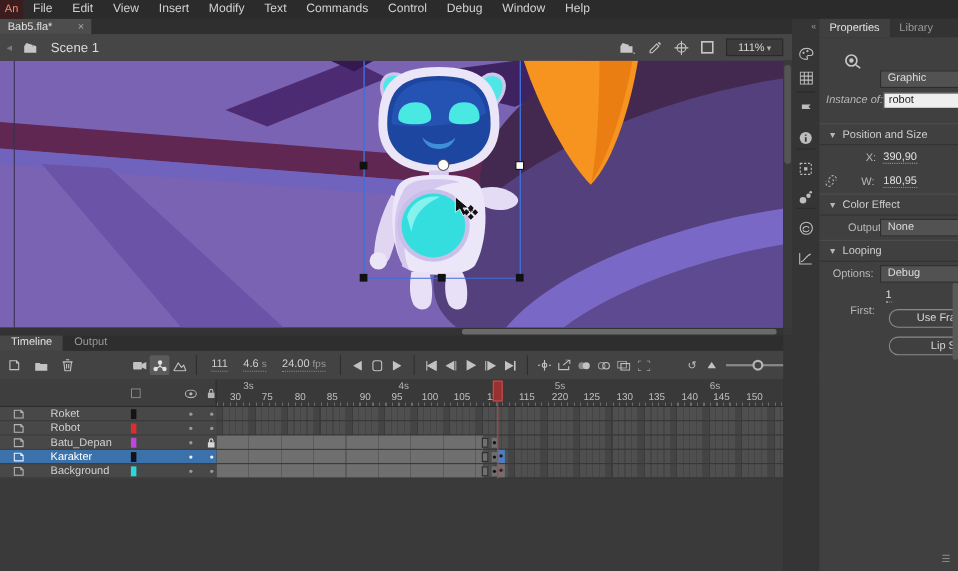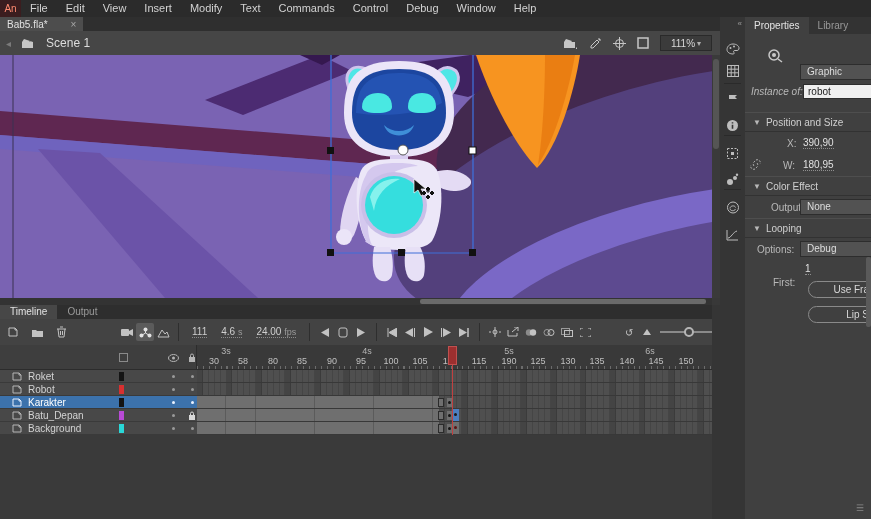--- a/index.html
+++ b/index.html
@@ -59,21 +59,21 @@
   .ruler-ticks { position:absolute; left:0; bottom:0; width:515px; height:3px;
     background:repeating-linear-gradient(90deg,#6c6c6c 0 1px,transparent 1px 5.9px); }
   .tl-header-left { position:absolute; left:0; top:345px; width:197px; height:25px; background:#3e3e3e;
     border-bottom:1px solid #2c2c2c; border-right:1px solid #2c2c2c; }
   
   .layers { position:absolute; left:0; top:370px; width:197px; }
   .layer-row { position:relative; width:197px; height:13px; background:#484848;
     border-bottom:1px solid #3a3a3a; display:flex; align-items:center; }
   .layer-row.selected { background:#3c72ac; }
   .layer-row .licon { margin-left:12px; display:flex; }
-  .layer-name { margin-left:6px; font-size:10px; color:#d2d2d2; }
+  .layer-name { margin-left:24px; font-size:10px; color:#d2d2d2; }
   .swatch { position:absolute; left:119px; top:2px; width:5px; height:9px; }
   .dot { position:absolute; top:5px; width:3px; height:3px; border-radius:50%; background:#9a9a9a; }
   .dot.c1 { left:172px; } .dot.c2 { left:191px; }
   .selected .dot { background:#eaf2ff; }
   .lock-cell { position:absolute; left:188px; top:2px; }
   
   .frames { position:absolute; left:197px; top:370px; width:515px; }
   .frame-row { position:relative; width:515px; height:13px; border-bottom:1px solid #383838;
     background:
       repeating-linear-gradient(90deg, rgba(0,0,0,.14) 0 5.9px, transparent 5.9px 29.5px),
@@ -431,30 +431,30 @@
         <path d="M2.5 4V2.5a1.5 1.5 0 0 1 3 0V4" fill="none" stroke="#b5b5b5"></path>
       </svg>
   </div>
 
   <div class="tl-ruler">
     <span class="sec-label" style="left:29px">3s</span>
     <span class="sec-label" style="left:170px">4s</span>
     <span class="sec-label" style="left:312px">5s</span>
     <span class="sec-label" style="left:453px">6s</span>
     <span class="frame-num" style="left:17px">30</span>
-    <span class="frame-num" style="left:46px">58</span>
+    <span class="frame-num" style="left:46px">75</span>
     <span class="frame-num" style="left:76px">80</span>
     <span class="frame-num" style="left:105px">85</span>
     <span class="frame-num" style="left:135px">90</span>
     <span class="frame-num" style="left:164px">95</span>
     <span class="frame-num" style="left:194px">100</span>
     <span class="frame-num" style="left:223px">105</span>
     <span class="frame-num" style="left:253px">110</span>
     <span class="frame-num" style="left:282px">115</span>
-    <span class="frame-num" style="left:312px">190</span>
+    <span class="frame-num" style="left:312px">220</span>
     <span class="frame-num" style="left:341px">125</span>
     <span class="frame-num" style="left:371px">130</span>
     <span class="frame-num" style="left:400px">135</span>
     <span class="frame-num" style="left:430px">140</span>
     <span class="frame-num" style="left:459px">145</span>
     <span class="frame-num" style="left:489px">150</span>
     <div class="ruler-ticks"></div>
   </div>
 
   <div class="layers">
@@ -472,52 +472,52 @@
     </div>
     <div class="layer-row">
       <span class="licon">
           <svg width="10" height="9">
             <path d="M1 1h6l2 2v5H1z" fill="none" stroke="#b5b5b5"></path>
             <path d="M7 1v2h2" fill="none" stroke="#b5b5b5"></path>
           </svg>
         </span>
       <span class="layer-name">Robot</span>
       <span class="swatch" style="background: rgb(216, 48, 48);"></span>
-      <span class="dot c1"></span>
-      <span class="dot c2"></span>
-    </div>
-    <div class="layer-row selected">
-      <span class="licon">
-          <svg width="10" height="9">
-            <path d="M1 1h6l2 2v5H1z" fill="none" stroke="#e8f0ff"></path>
-            <path d="M7 1v2h2" fill="none" stroke="#e8f0ff"></path>
-          </svg>
-        </span>
-      <span class="layer-name" style="color:#fff">Karakter</span>
-      <span class="swatch" style="background: rgb(20, 20, 20);"></span>
       <span class="dot c1"></span>
       <span class="dot c2"></span>
     </div>
     <div class="layer-row">
       <span class="licon">
           <svg width="10" height="9">
             <path d="M1 1h6l2 2v5H1z" fill="none" stroke="#b5b5b5"></path>
             <path d="M7 1v2h2" fill="none" stroke="#b5b5b5"></path>
           </svg>
         </span>
       <span class="layer-name">Batu_Depan</span>
       <span class="swatch" style="background: rgb(184, 74, 214);"></span>
       <span class="dot c1"></span>
       <span class="lock-cell">
           <svg width="8" height="9">
             <rect x="1" y="4" width="6" height="5" fill="#d8d8d8"></rect>
             <path d="M2.5 4V2.5a1.5 1.5 0 0 1 3 0V4" fill="none" stroke="#d8d8d8"></path>
           </svg>
         </span>
     </div>
+    <div class="layer-row selected">
+      <span class="licon">
+          <svg width="10" height="9">
+            <path d="M1 1h6l2 2v5H1z" fill="none" stroke="#e8f0ff"></path>
+            <path d="M7 1v2h2" fill="none" stroke="#e8f0ff"></path>
+          </svg>
+        </span>
+      <span class="layer-name" style="color:#fff">Karakter</span>
+      <span class="swatch" style="background: rgb(20, 20, 20);"></span>
+      <span class="dot c1"></span>
+      <span class="dot c2"></span>
+    </div>
     <div class="layer-row">
       <span class="licon">
           <svg width="10" height="9">
             <path d="M1 1h6l2 2v5H1z" fill="none" stroke="#b5b5b5"></path>
             <path d="M7 1v2h2" fill="none" stroke="#b5b5b5"></path>
           </svg>
         </span>
       <span class="layer-name">Background</span>
       <span class="swatch" style="background: rgb(42, 216, 216);"></span>
       <span class="dot c1"></span>

